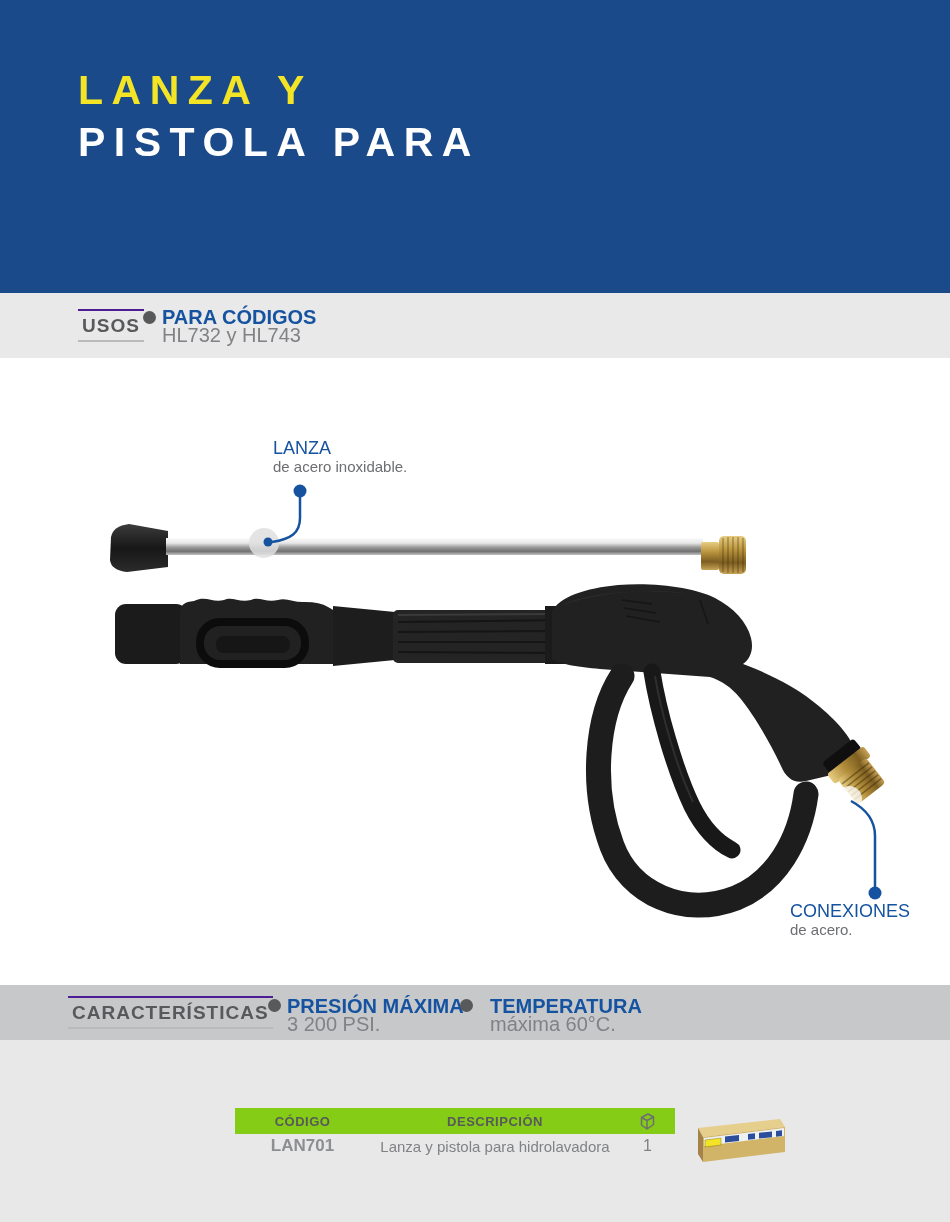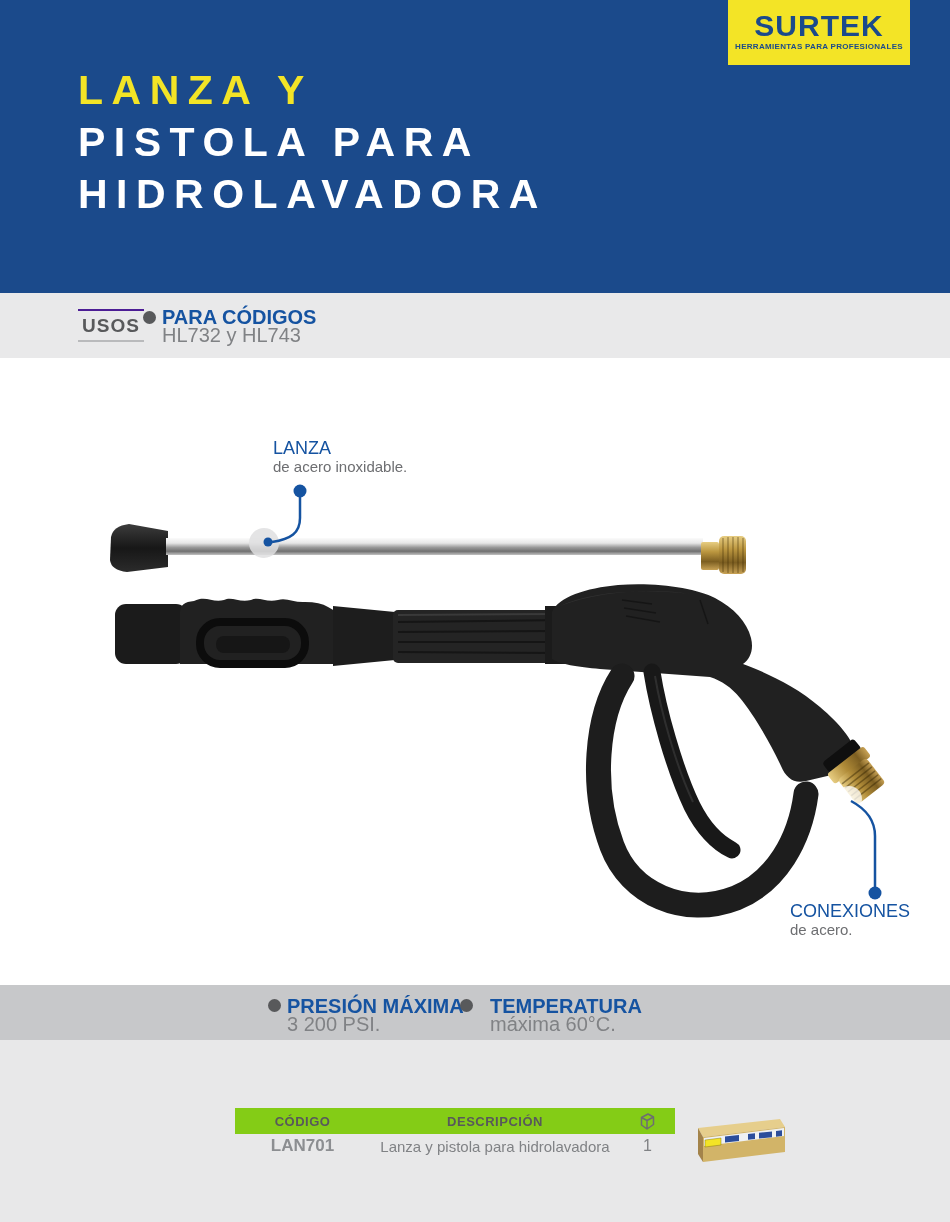--- a/index.html
+++ b/index.html
@@ -52,25 +52,20 @@
 </style>
 </head>
 <body>
 
 <div class="page">
 
   <div class="header">
     <div class="title">
       <span class="t1">LANZA Y</span><br>
       <span class="t2">PISTOLA PARA</span><br>
-      <span class="t3">HIDROLAVADORA</span>
-    </div>
-    <div class="logo-box">
-      <span class="logo-name">SURTEK</span>
-      <span class="logo-tagline">HERRAMIENTAS PARA PROFESIONALES</span>
     </div>
   </div>
 
   <div class="band band-usos">
     <div class="band-label usos-label">USOS</div>
     <span class="bullet" style="left:143px; top:18px;"></span>
     <div class="feature" style="left:162px; top:13px;">
       <div class="feature-title">PARA CÓDIGOS</div>
       <div class="feature-sub">HL732 y HL743</div>
     </div>
@@ -183,20 +178,21 @@
       <div class="callout-title">LANZA</div>
       <div class="callout-sub">de acero inoxidable.</div>
     </div>
     <div class="callout co-conex">
       <div class="callout-title">CONEXIONES</div>
       <div class="callout-sub">de acero.</div>
     </div>
   </div>
 
   <div class="band band-carac">
+    <div class="band-label carac-label">CARACTERÍSTICAS</div>
     <span class="bullet" style="left:268px; top:14px;"></span>
     <div class="feature" style="left:287px; top:10px;">
       <div class="feature-title">PRESIÓN MÁXIMA</div>
       <div class="feature-sub">3 200 PSI.</div>
     </div>
     <span class="bullet" style="left:460px; top:14px;"></span>
     <div class="feature" style="left:479px; top:10px;margin-left:11px;">
       <div class="feature-title">TEMPERATURA</div>
       <div class="feature-sub">máxima 60°C.</div>
     </div>

